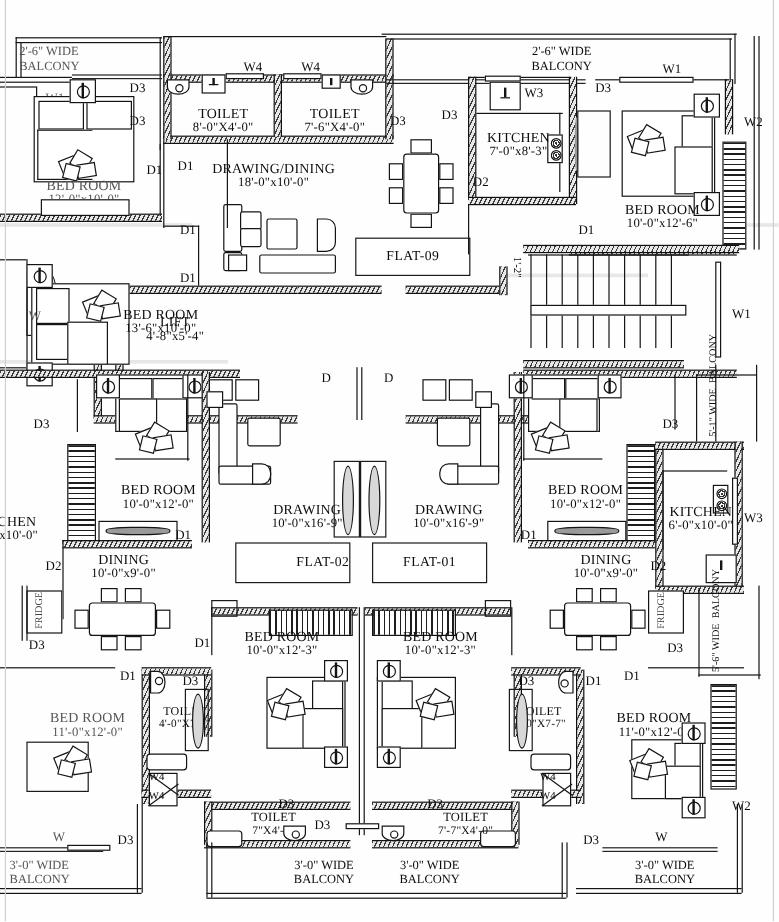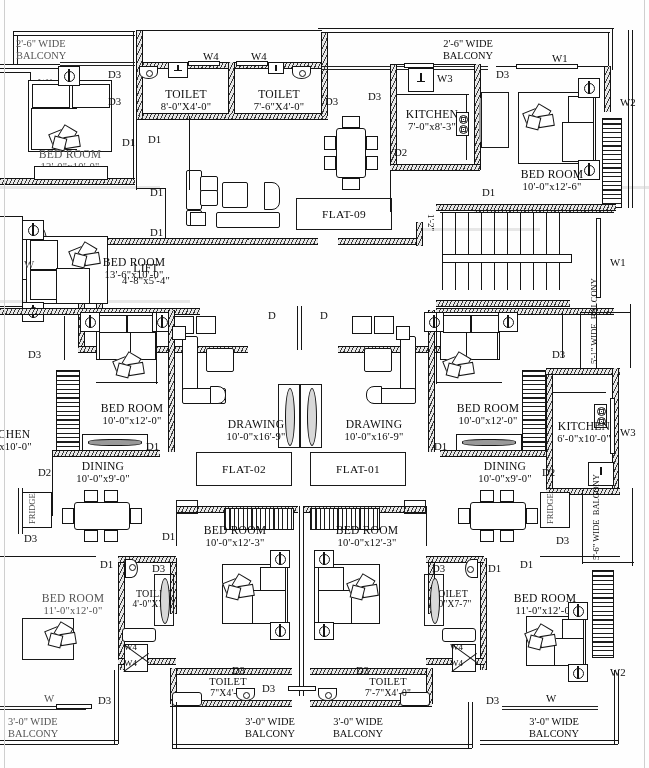--- a/index.html
+++ b/index.html
@@ -195,20 +195,24 @@
   <div class="lbl room" style="left:238px;top:88px;width:82px;">
     <span>TOILET</span>
     <span class="dim">7'-6"X4'-0"</span>
   </div>
   <div class="lbl code" style="left:251px;top:50px;">W4</div>
   <div class="win h" style="left:236px;top:61px;width:32px;"></div>
 
   <div class="lbl code" style="left:325px;top:95px;">D3</div>
   <div class="lbl code" style="left:368px;top:90px;">D3</div>
 
+  <div class="lbl room" style="left:160px;top:134px;width:136px;">
+    <span>DRAWING/DINING</span>
+    <span class="dim">18'-0"x10'-0"</span>
+  </div>
 
   <div class="sofa" style="left:186px;top:170px;width:14px;height:38px;"></div>
   <div class="sofa-arm" style="left:200px;top:176px;width:16px;height:14px;"></div>
   <div class="sofa-arm" style="left:200px;top:190px;width:16px;height:14px;"></div>
   <div class="sofa" style="left:186px;top:210px;width:14px;height:14px;"></div>
   <div class="sofa" style="left:222px;top:182px;width:24px;height:24px;"></div>
   <div class="sofa" style="left:216px;top:212px;width:62px;height:14px;"></div>
   <div class="sofa-arm" style="left:264px;top:182px;width:14px;height:26px;border-radius:0 8px 8px 0;"></div>
   <div class="smallsq" style="left:190px;top:212px;width:14px;height:12px;"></div>
 
@@ -427,21 +431,21 @@
   <div class="chair" style="left:104px;top:530px;width:12px;height:10px;"></div>
   <div class="chair" style="left:62px;top:508px;width:10px;height:14px;"></div>
   <div class="chair" style="left:130px;top:508px;width:10px;height:14px;"></div>
 
   <div class="thick-v" style="left:168px;top:310px;height:142px;"></div>
   <div class="lbl room" style="left:200px;top:418px;width:112px;">
     <span>DRAWING</span>
     <span class="dim">10'-0"x16'-9"</span>
   </div>
   <div class="box fill" style="left:196px;top:452px;width:96px;height:34px;"></div>
-  <div class="lbl flat" style="left:196px;top:463px;width:96px;">FLAT-02</div>
+  <div class="lbl flat" style="left:196px;top:463px;width:96px;padding-left:25px;">FLAT-02</div>
 
   <div class="smallsq" style="left:174px;top:316px;width:18px;height:16px;"></div>
   <div class="smallsq" style="left:196px;top:316px;width:18px;height:16px;"></div>
   <div class="sofa" style="left:182px;top:336px;width:14px;height:58px;"></div>
   <div class="sofa" style="left:206px;top:348px;width:26px;height:22px;"></div>
   <div class="sofa" style="left:182px;top:388px;width:42px;height:14px;"></div>
   <div class="sofa-arm" style="left:210px;top:386px;width:14px;height:16px;border-radius:0 8px 8px 0;"></div>
   <div class="smallsq" style="left:172px;top:326px;width:12px;height:12px;"></div>
 
   <div class="box thin" style="left:278px;top:384px;width:22px;height:64px;"></div>

